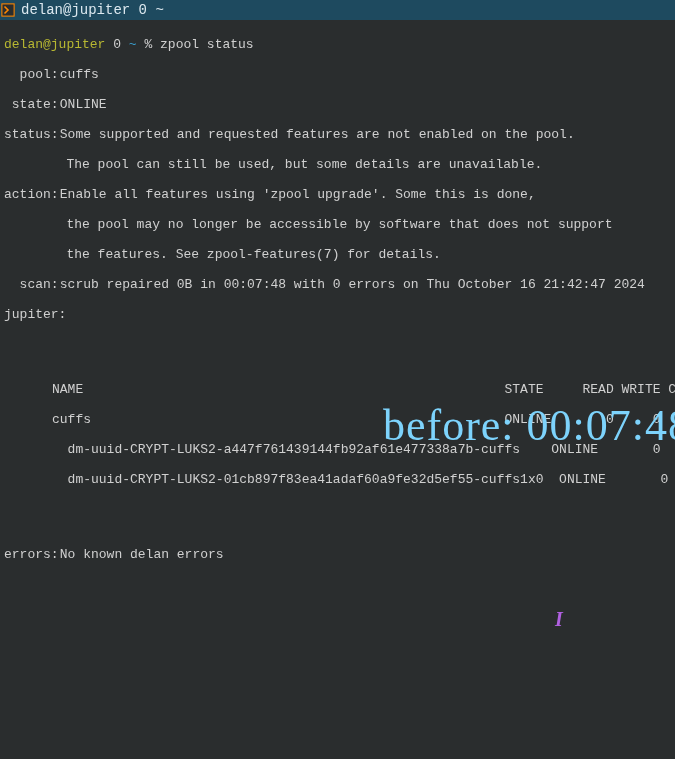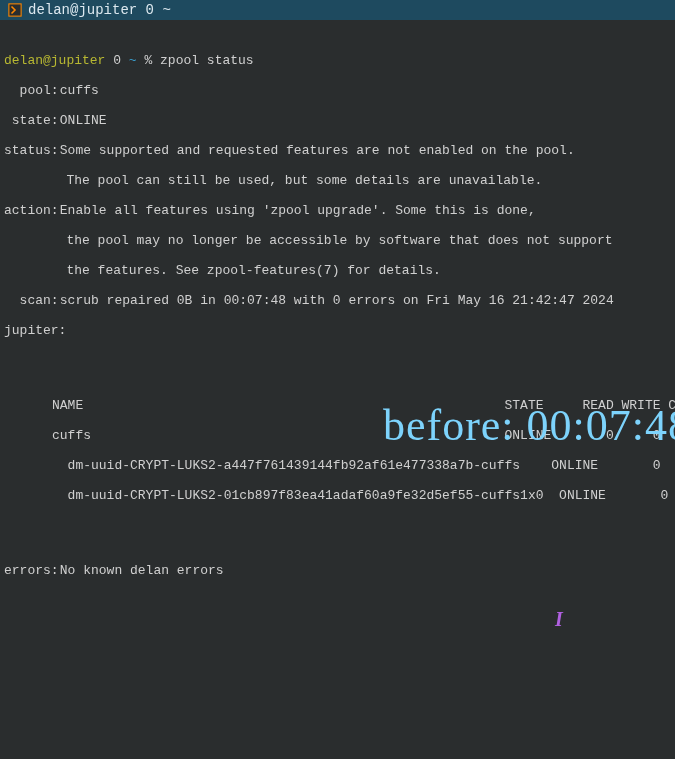--- a/index.html
+++ b/index.html
@@ -15,41 +15,41 @@
       font-size: 13px;
       color: #d0d0d0;
       overflow: hidden;
       position: relative;
     }
     .titlebar {
       background: #1e4a5f;
       height: 20px;
       display: flex;
       align-items: center;
-      padding: 0 8px;
+      padding: 0 1px;
       gap: 6px;
     }
     .app-icon {
       width: 14px;
       height: 14px;
       display: flex;
       align-items: center;
       justify-content: center;
     }
     .app-icon svg {
       width: 14px;
       height: 14px;
     }
     .titlebar-text {
       color: #dce8ef;
       font-size: 14px;
       font-family: 'Consolas', 'Courier New', monospace;
     }
     .terminal {
-      padding: 18px 4px;
+      padding: 2px 4px;
       line-height: 15px;
       white-space: pre;
     }
     .prompt-user {
       color: #b8b832;
     }
     .prompt-zero {
       color: #d0d0d0;
     }
     .prompt-tilde {
@@ -118,21 +118,21 @@
 
 <div class="terminal">
 <span class="line"><span class="prompt-user">delan@jupiter</span><span class="prompt-zero"> 0 </span><span class="prompt-tilde">~</span><span class="prompt-percent"> % </span><span class="cmd">zpool status</span></span>
 <span class="line"><span class="label">  pool:</span><span> cuffs</span></span>
 <span class="line"><span class="label"> state:</span><span> ONLINE</span></span>
 <span class="line"><span class="label">status:</span><span> Some supported and requested features are not enabled on the pool.</span></span>
 <span class="line">        The pool can still be used, but some details are unavailable.</span>
 <span class="line"><span class="label">action:</span><span> Enable all features using 'zpool upgrade'. Some this is done,</span></span>
 <span class="line">        the pool may no longer be accessible by software that does not support</span>
 <span class="line">        the features. See zpool-features(7) for details.</span>
-<span class="line"><span class="label">  scan:</span><span> scrub repaired 0B in 00:07:48 with 0 errors on Fri May 16 21:42:47 2024</span></span>
+<span class="line"><span class="label">  scan:</span><span> scrub repaired 0B in 00:07:48 with 0 errors on Thu October 16 21:42:47 2024</span></span>
 <span class="line">jupiter:</span>
 <span class="line"> </span>
 <div class="config-table">
 <span class="line">NAME                                                      STATE     READ WRITE CKSUM</span>
 <span class="line">cuffs                                                     ONLINE       0     0     0</span>
 <span class="line">  dm-uuid-CRYPT-LUKS2-a447f761439144fb92af61e477338a7b-cuffs    ONLINE       0     0     0</span>
 <span class="line">  dm-uuid-CRYPT-LUKS2-01cb897f83ea41adaf60a9fe32d5ef55-cuffs1x0  ONLINE       0     0     0</span>
 </div>
 <span class="line"> </span>
 <span class="line"><span class="label">errors:</span><span> No known delan errors</span></span>

